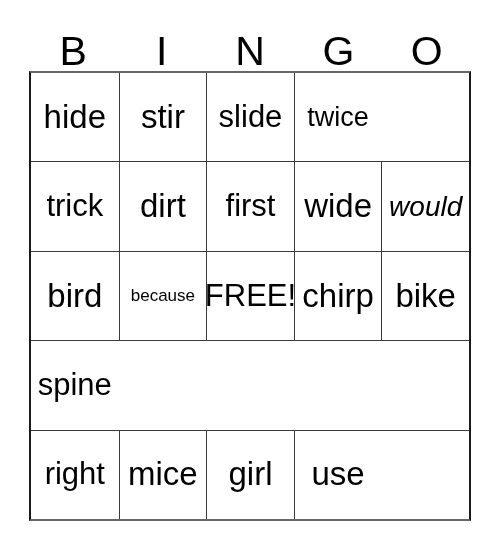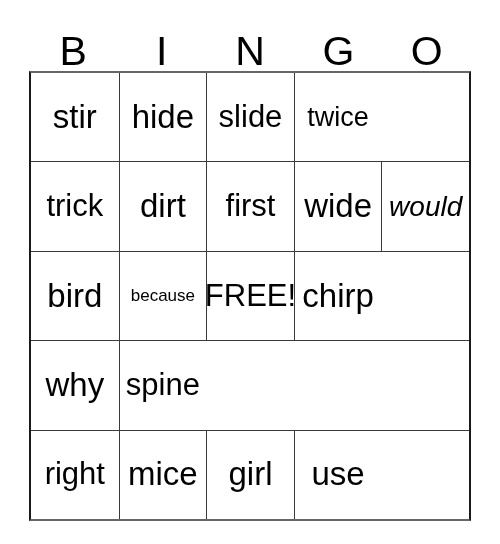--- a/index.html
+++ b/index.html
@@ -91,24 +91,24 @@
     <div class="header-letter">I</div>
     <div class="header-letter">N</div>
     <div class="header-letter">G</div>
     <div class="header-letter">O</div>
   </div>
 
   <div class="grid">
 
     <div class="grid-row">
       <div class="cell">
-          <span class="cell-text fs-xl">stir</span>
+          <span class="cell-text fs-xl">hide</span>
         </div>
       <div class="cell">
-          <span class="cell-text fs-xl">hide</span>
+          <span class="cell-text fs-xl">stir</span>
         </div>
       <div class="cell">
           <span class="cell-text fs-lg">slide</span>
         </div>
       <div class="cell">
           <span class="cell-text fs-md">twice</span>
         </div>
     </div>
 
     <div class="grid-row">
@@ -135,26 +135,26 @@
         </div>
       <div class="cell">
           <span class="cell-text fs-xs">because</span>
         </div>
       <div class="cell">
           <span class="cell-text fs-lg">FREE!</span>
         </div>
       <div class="cell">
           <span class="cell-text fs-xl">chirp</span>
         </div>
+      <div class="cell">
+          <span class="cell-text fs-xl">bike</span>
+        </div>
     </div>
 
     <div class="grid-row">
-      <div class="cell">
-          <span class="cell-text fs-xl">why</span>
-        </div>
       <div class="cell">
           <span class="cell-text fs-lg">spine</span>
         </div>
     </div>
 
     <div class="grid-row">
       <div class="cell">
           <span class="cell-text fs-lg">right</span>
         </div>
       <div class="cell">

